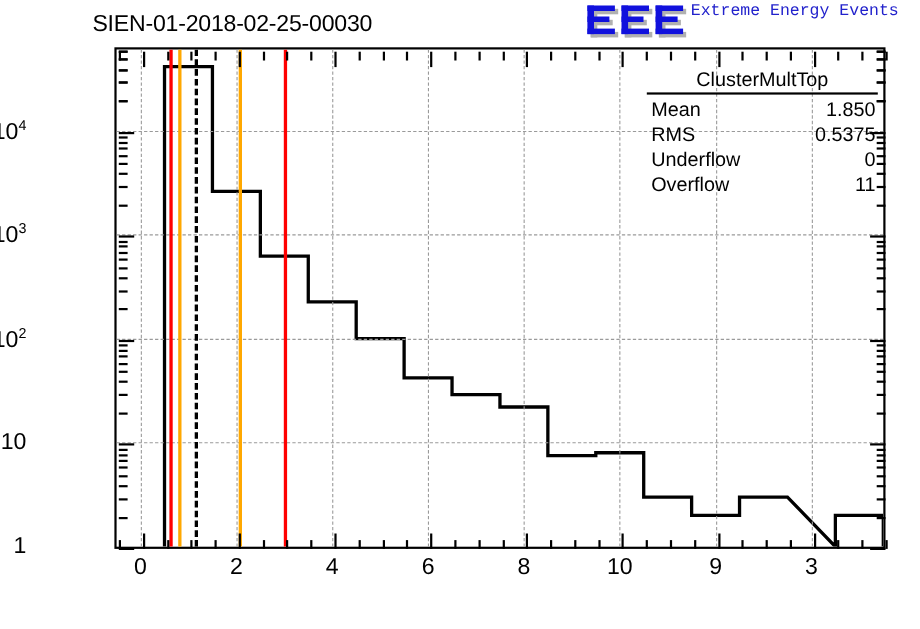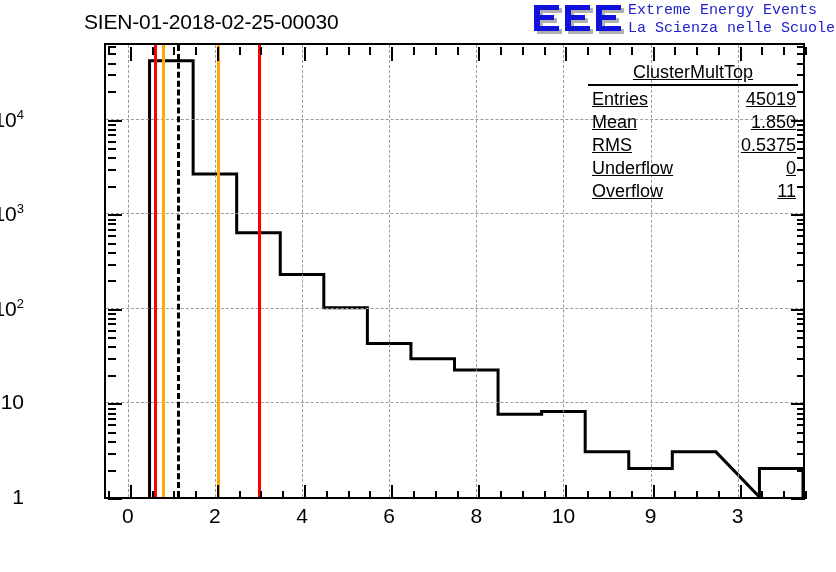--- a/index.html
+++ b/index.html
@@ -81,21 +81,20 @@
   .tick { position: absolute; background: #000; }
 
   
   .stats {
     position: absolute;
     left: 578px; top: 62px;
     width: 224px;
     font-size: 18px;
     color: #000;
     background: transparent;
-    text-decoration: underline;
   }
   .stats-title {
     text-align: center;
     padding-bottom: 1px;
     border-bottom: 2px solid #000;
     margin: 0 4px 2px 10px;
   }
   .stats-row {
     display: flex;
     justify-content: space-between;
@@ -144,21 +143,20 @@
         <rect x="33" y="24" width="25" height="5"></rect>
         <rect x="33" y="3" width="6" height="26"></rect>
         <rect x="64" y="3" width="25" height="5"></rect>
         <rect x="64" y="13" width="20" height="5"></rect>
         <rect x="64" y="24" width="25" height="5"></rect>
         <rect x="64" y="3" width="6" height="26"></rect>
       </g>
     </svg>
     <div class="eee-text">
       <div>Extreme Energy Events</div>
-      <div>La Scienza nelle Scuole</div>
     </div>
   </div>
 
   <div id="y-labels">
       <div class="ylab" style="top: 497px;">1</div>
       <div class="ylab" style="top: 402.403px;">10</div>
       <div class="ylab" style="top: 307.805px;">10<sup>2</sup></div>
       <div class="ylab" style="top: 213.208px;">10<sup>3</sup></div>
       <div class="ylab" style="top: 118.611px;">10<sup>4</sup></div>
     </div>
@@ -363,24 +361,20 @@
         <div class="tick" style="left: 691px; top: 8.49033px; width: 8px; height: 2px;"></div>
         <div class="tick" style="left: 2px; top: 1px; width: 8px; height: 2px;"></div>
         <div class="tick" style="left: 691px; top: 1px; width: 8px; height: 2px;"></div>
       </div>
   </div>
 
   <div class="stats">
     <div class="stats-title">ClusterMultTop</div>
     <div id="stats-rows">
         <div class="stats-row">
-          <span>Entries</span>
-          <span>45019</span>
-        </div>
-        <div class="stats-row">
           <span>Mean</span>
           <span>1.850</span>
         </div>
         <div class="stats-row">
           <span>RMS</span>
           <span>0.5375</span>
         </div>
         <div class="stats-row">
           <span>Underflow</span>
           <span>0</span>

